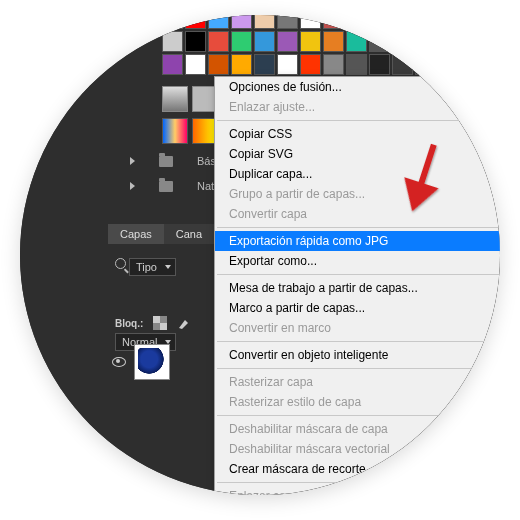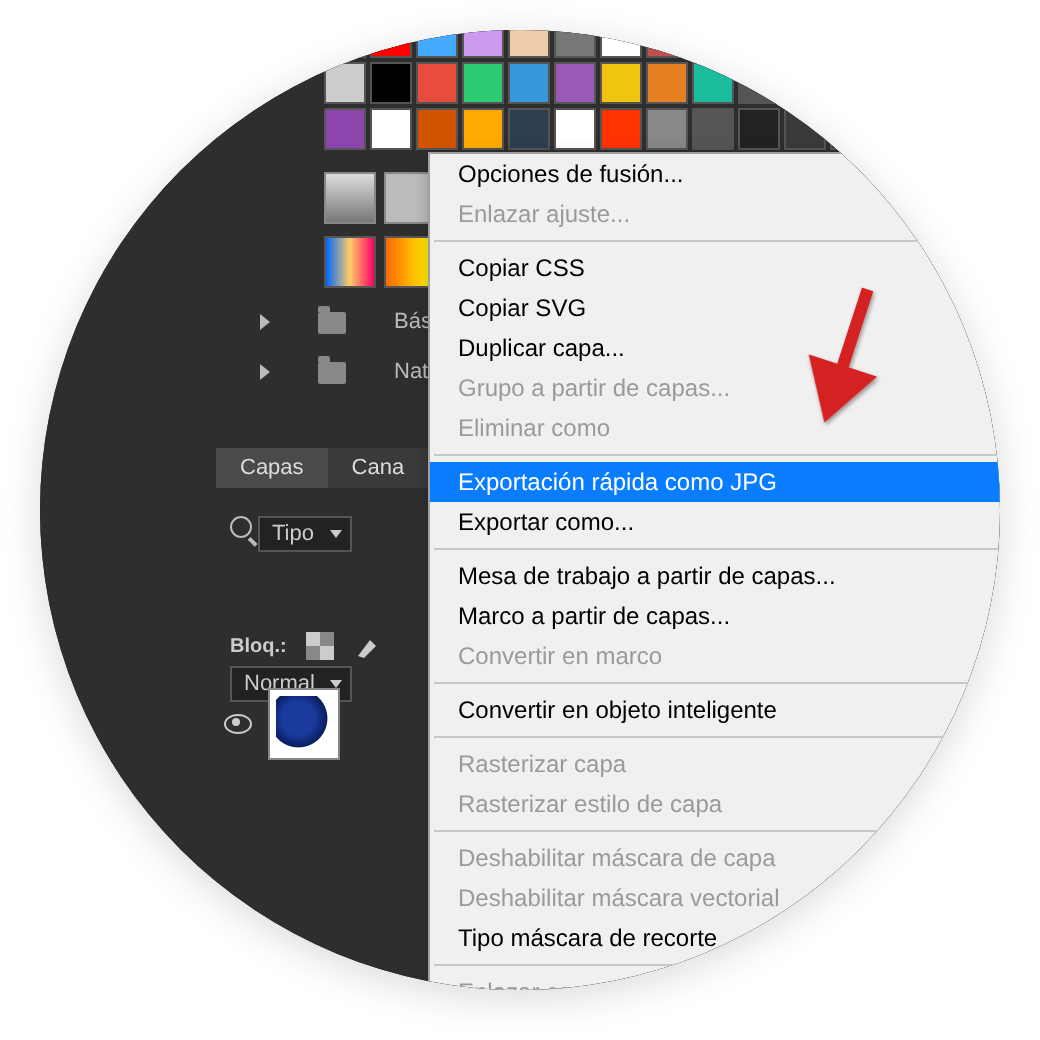--- a/index.html
+++ b/index.html
@@ -147,37 +147,37 @@
     </div>
 
     <div class="context-menu">
       <div class="mi">Opciones de fusión...</div>
       <div class="mi disabled">Enlazar ajuste...</div>
       <hr>
       <div class="mi">Copiar CSS</div>
       <div class="mi">Copiar SVG</div>
       <div class="mi">Duplicar capa...</div>
       <div class="mi disabled">Grupo a partir de capas...</div>
-      <div class="mi disabled">Eliminar como</div>
+      <div class="mi disabled">Convertir capa</div>
       <hr>
       <div class="mi hl">Exportación rápida como JPG</div>
       <div class="mi">Exportar como...</div>
       <hr>
       <div class="mi">Mesa de trabajo a partir de capas...</div>
       <div class="mi">Marco a partir de capas...</div>
       <div class="mi disabled">Convertir en marco</div>
       <hr>
       <div class="mi">Convertir en objeto inteligente</div>
       <hr>
       <div class="mi disabled">Rasterizar capa</div>
       <div class="mi disabled">Rasterizar estilo de capa</div>
       <hr>
       <div class="mi disabled">Deshabilitar máscara de capa</div>
       <div class="mi disabled">Deshabilitar máscara vectorial</div>
-      <div class="mi">Tipo máscara de recorte</div>
+      <div class="mi">Crear máscara de recorte</div>
       <hr>
       <div class="mi disabled">Enlazar capas</div>
 
     </div>
 
     <svg class="arrow" width="50" height="80">
       <defs>
           <filter id="s">
             <feDropShadow dx="1" dy="1" stdDeviation="1" flood-opacity="0.4"></feDropShadow>
           </filter>

